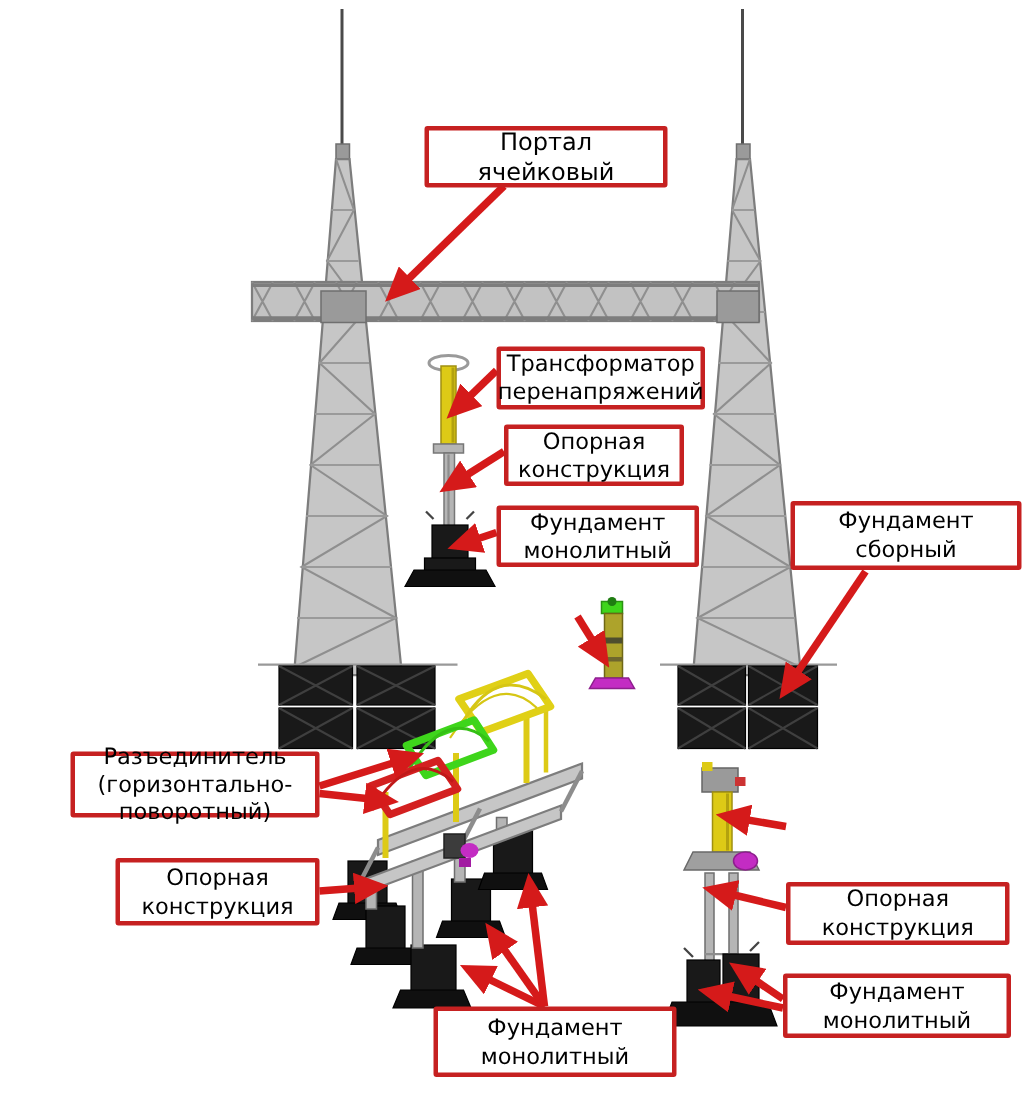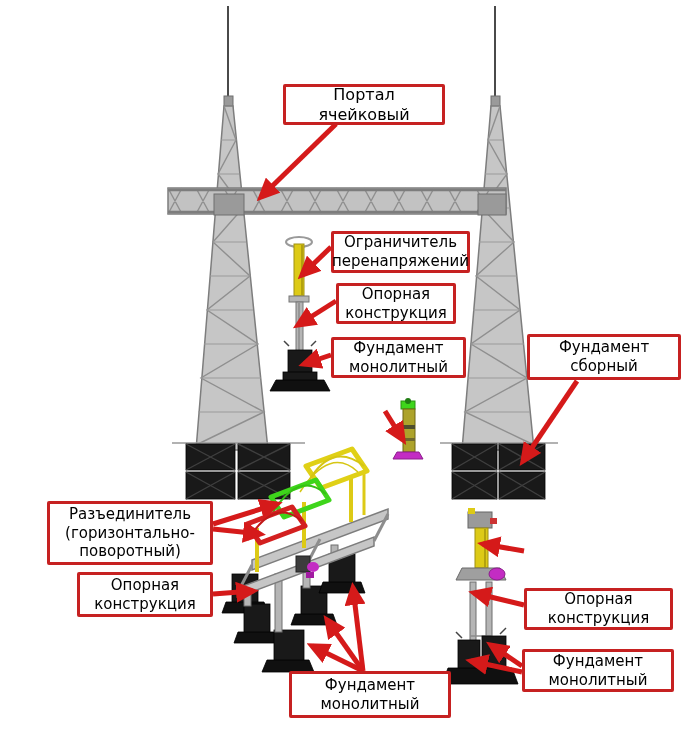--- a/index.html
+++ b/index.html
@@ -199,29 +199,29 @@
     <line class="arrow" x1="363" y1="671" x2="353" y2="588" marker-end="url(#ah)"></line>
     <line class="arrow" x1="524" y1="551" x2="483" y2="544" marker-end="url(#ah)"></line>
     <line class="arrow" x1="524" y1="605" x2="474" y2="593" marker-end="url(#ah)"></line>
     <line class="arrow" x1="522" y1="666" x2="491" y2="645" marker-end="url(#ah)"></line>
     <line class="arrow" x1="522" y1="672" x2="471" y2="661" marker-end="url(#ah)"></line>
   </g>
 </svg>
 
 <div class="callout" style="left:283px;top:84px;width:162px;height:41px;font-size:16px">Портал
 ячейковый</div>
-<div class="callout" style="left:331px;top:231px;width:139px;height:42px">Ограничитель
+<div class="callout" style="left:331px;top:231px;width:139px;height:42px">Трансформатор
 перенапряжений</div>
 <div class="callout" style="left:336px;top:283px;width:120px;height:41px">Опорная
 конструкция</div>
 <div class="callout" style="left:331px;top:337px;width:135px;height:41px">Фундамент
 монолитный</div>
 <div class="callout" style="left:527px;top:334px;width:154px;height:46px">Фундамент
 сборный</div>
-<div class="callout" style="left:47px;top:501px;width:166px;height:64px">Разъединитель
+<div class="callout" style="left:47px;top:501px;width:166px;height:44px">Разъединитель
 (горизонтально-
 поворотный)</div>
 <div class="callout" style="left:77px;top:572px;width:136px;height:45px">Опорная
 конструкция</div>
 <div class="callout" style="left:289px;top:671px;width:162px;height:47px">Фундамент
 монолитный</div>
 <div class="callout" style="left:524px;top:588px;width:149px;height:42px">Опорная
 конструкция</div>
 <div class="callout" style="left:522px;top:649px;width:152px;height:43px">Фундамент
 монолитный</div>

